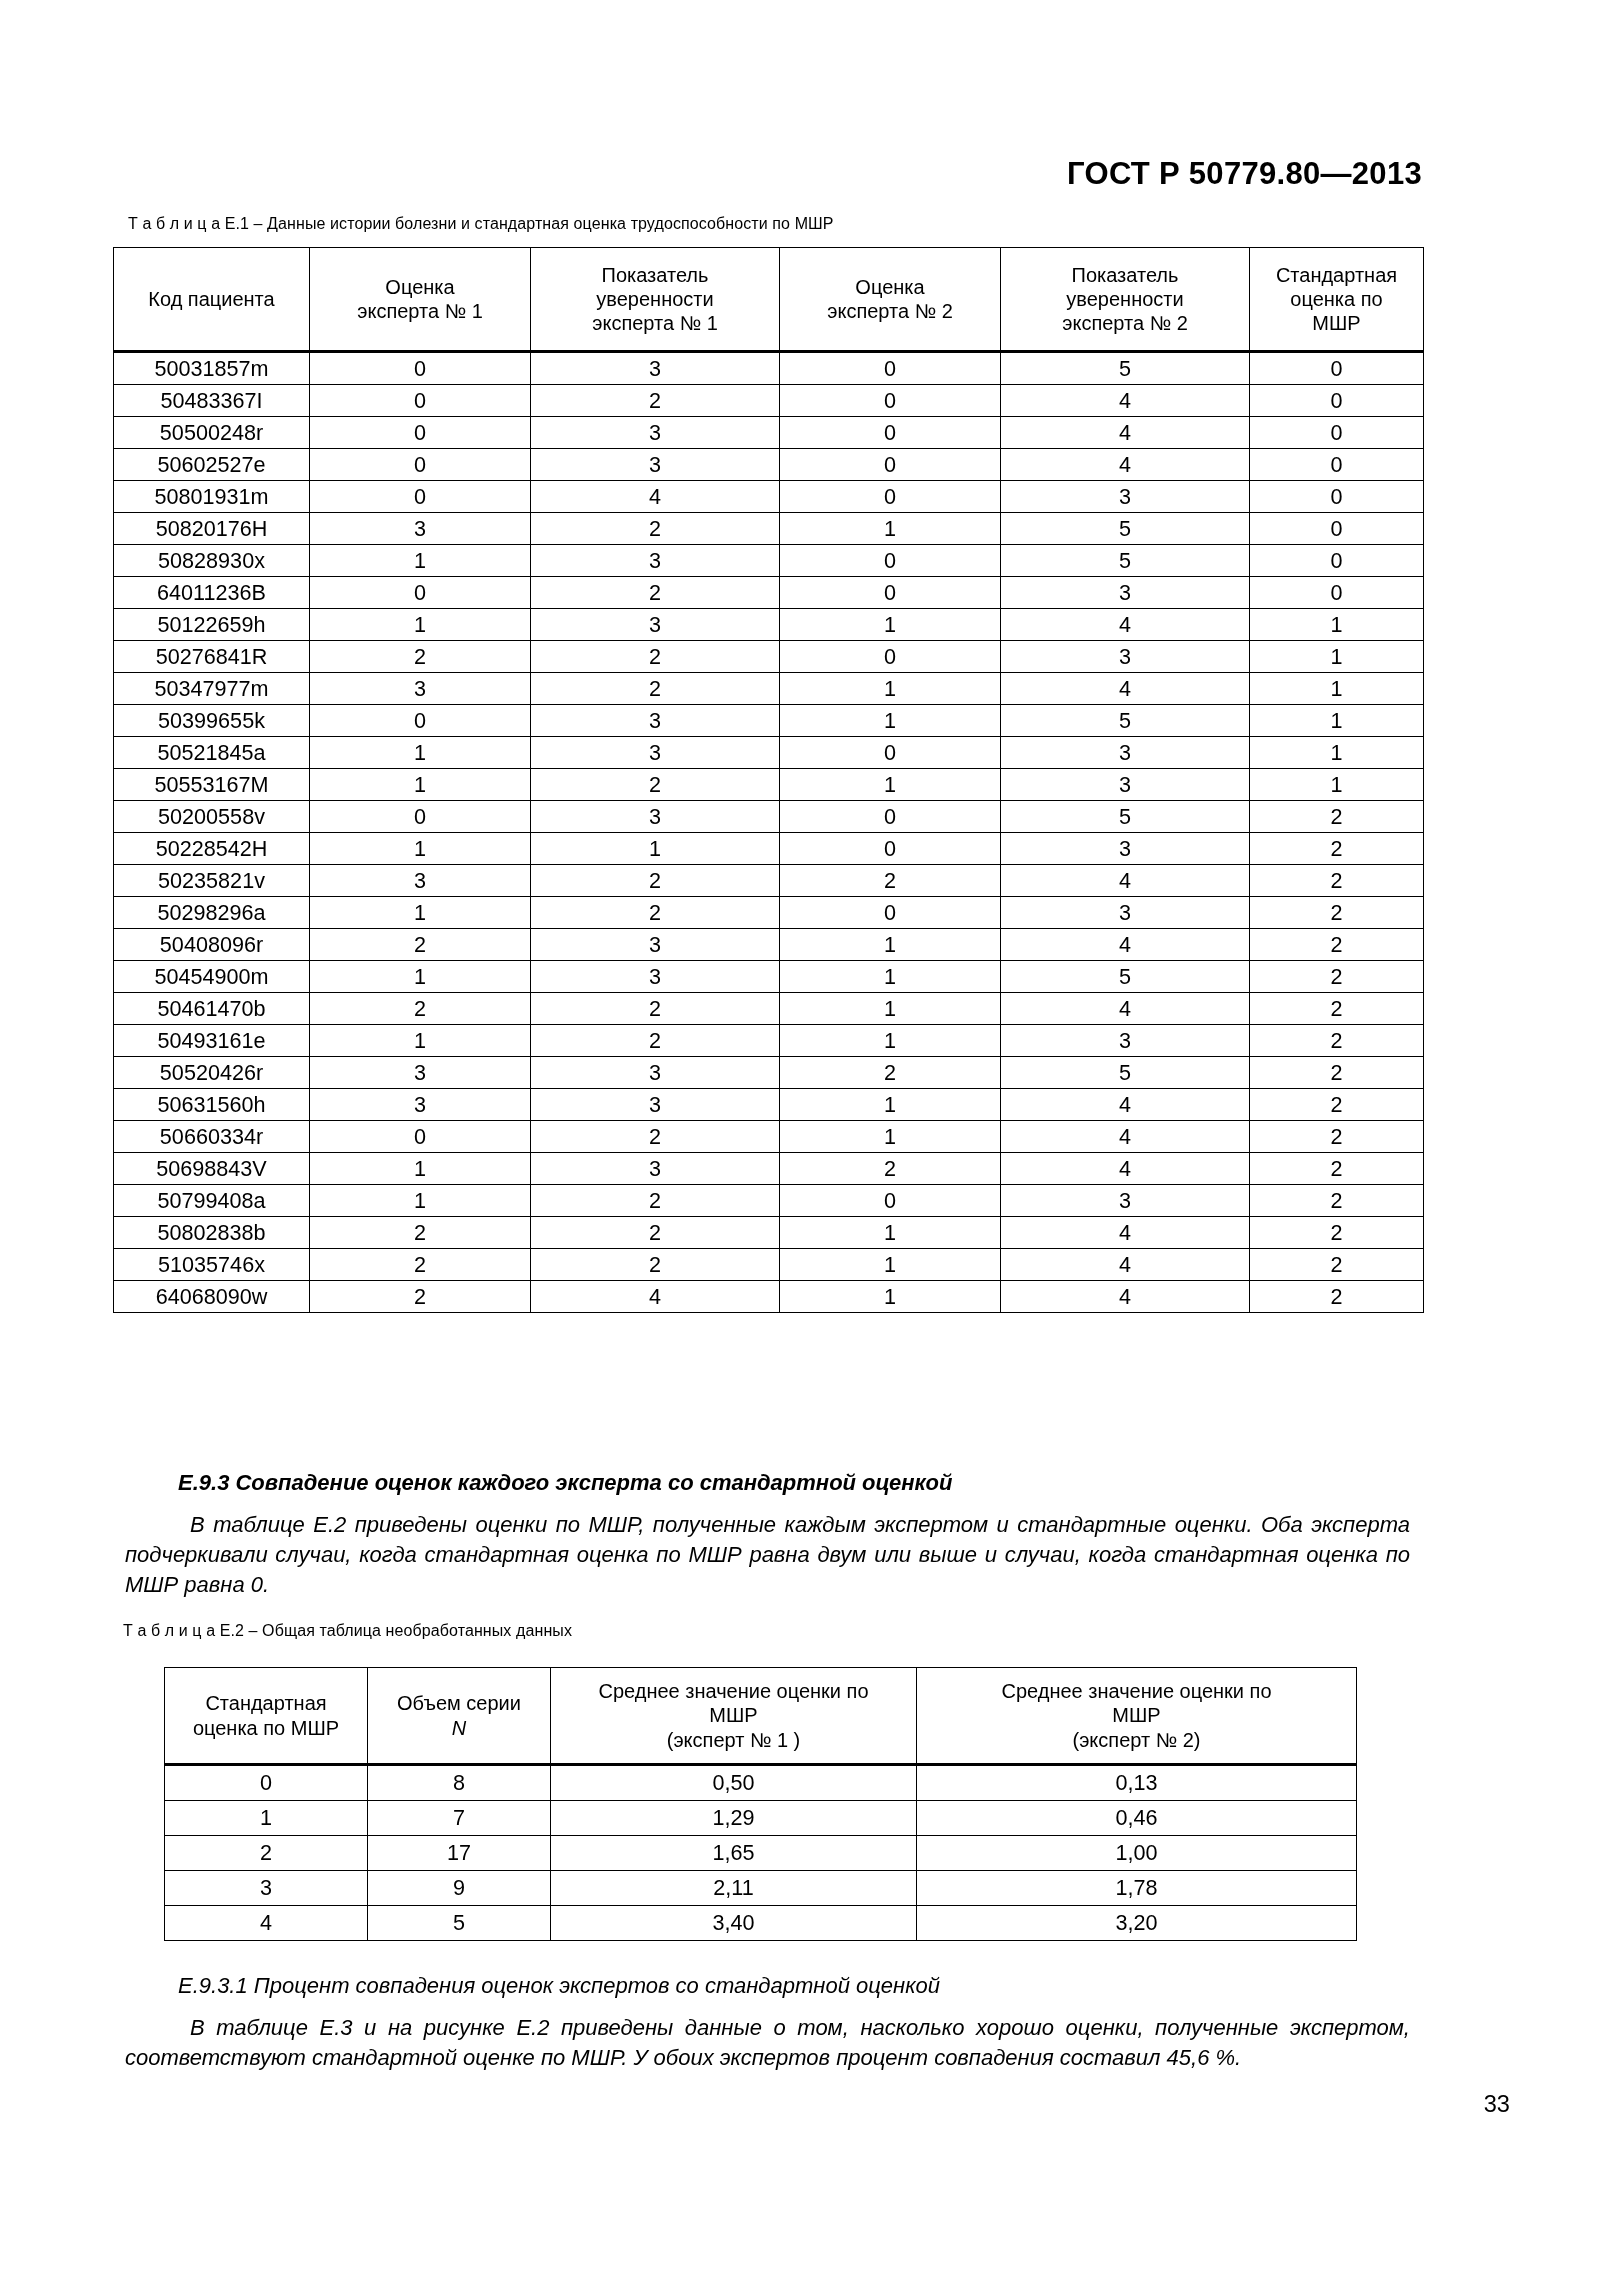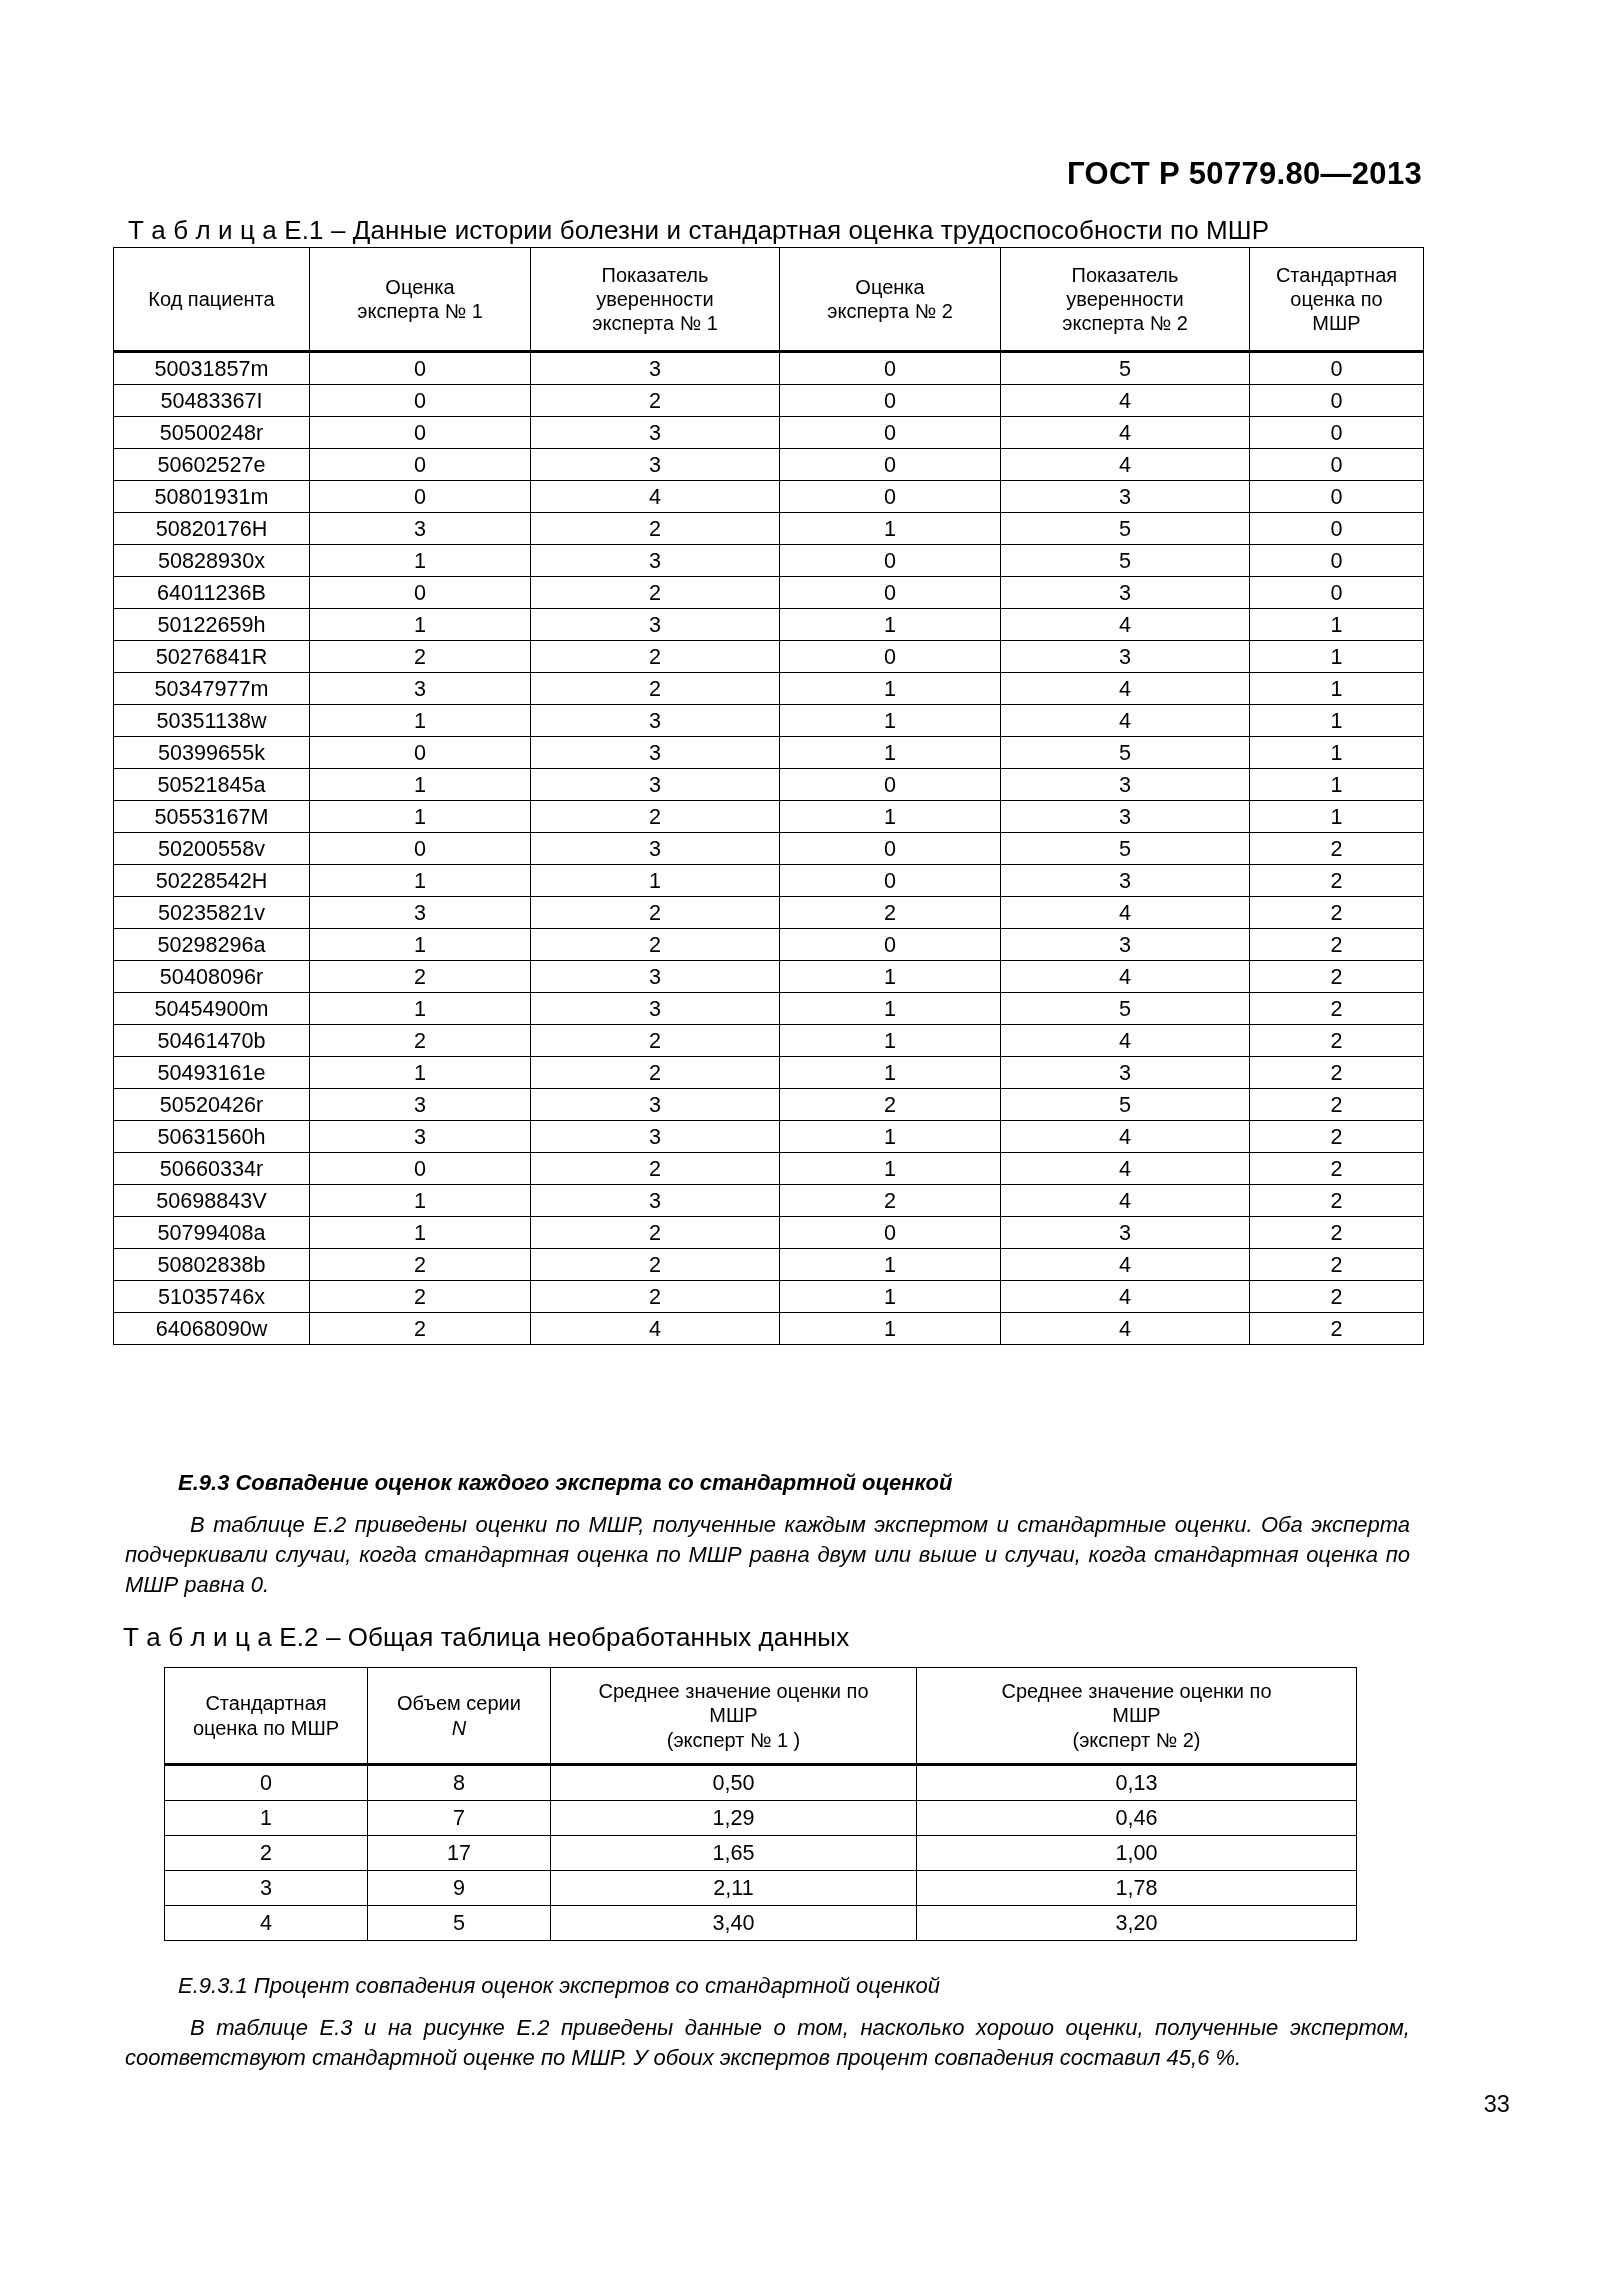--- a/index.html
+++ b/index.html
@@ -26,21 +26,21 @@
     right: 201px;
     font-size: 31px;
     font-weight: bold;
     letter-spacing: 0.3px;
     white-space: nowrap;
   }
 
   
   .table-caption {
     position: absolute;
-    font-size: 26px;
+    font-size: 16px;
     white-space: nowrap;
     letter-spacing: 0.1px;
   }
   .caption-e1 { top: 215px; left: 128px; }
   .caption-e2 { top: 1622px; left: 123px; }
 
   
   table {
     border-collapse: collapse;
     position: absolute;
@@ -265,28 +265,20 @@
         </tr>
         <tr>
           <td>50347977m</td>
           <td>3</td>
           <td>2</td>
           <td>1</td>
           <td>4</td>
           <td>1</td>
         </tr>
         <tr>
-          <td>50351138w</td>
-          <td>1</td>
-          <td>3</td>
-          <td>1</td>
-          <td>4</td>
-          <td>1</td>
-        </tr>
-        <tr>
           <td>50399655k</td>
           <td>0</td>
           <td>3</td>
           <td>1</td>
           <td>5</td>
           <td>1</td>
         </tr>
         <tr>
           <td>50521845a</td>
           <td>1</td>

